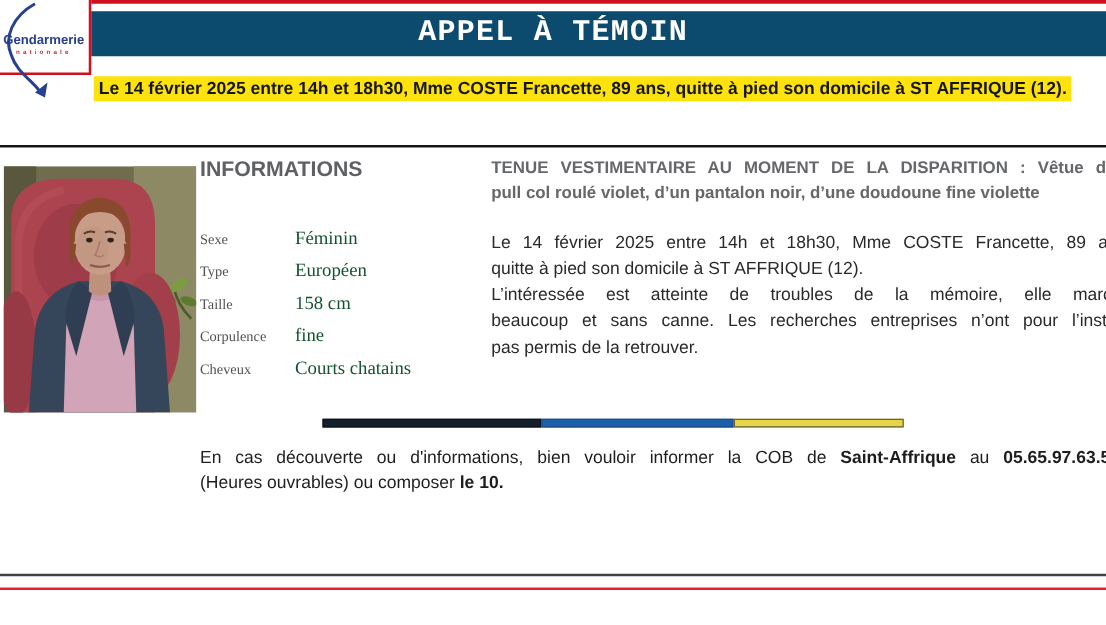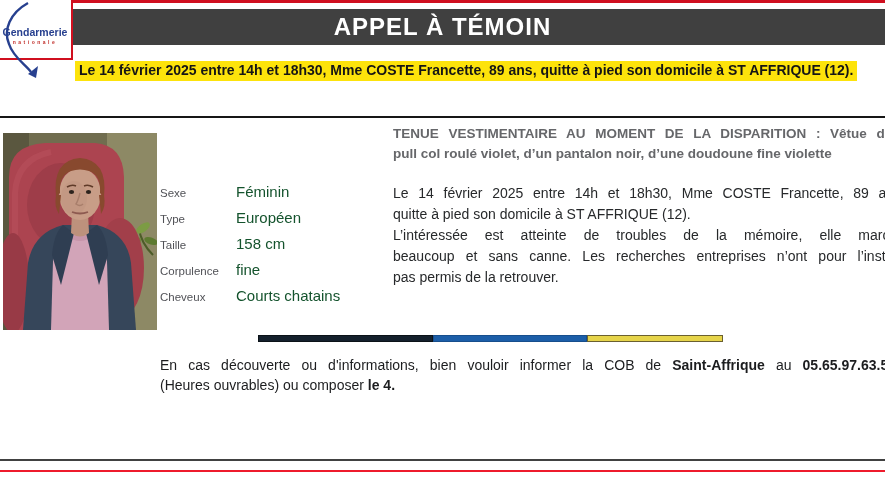--- a/index.html
+++ b/index.html
@@ -10,21 +10,21 @@
   }
   .abs{position:absolute;}
 
   
   .top-red-line{left:0;top:0;width:885px;height:3px;background:#d00f1f;}
   .divider-black{left:0;top:116px;width:885px;height:2px;background:#161616;}
   .bottom-black-line{left:0;top:459px;width:885px;height:2px;background:#414141;}
   .bottom-red-line{left:0;top:470px;width:885px;height:2px;background:#ee1b2c;}
 
   
-  .banner{left:0;top:9px;width:885px;height:36px;background:#404040;text-align:center;}
+  .banner{left:0;top:9px;width:885px;height:36px;background:#0c4a6e;text-align:center;font-family:Liberation Mono, monospace;}
   .banner .title{
     display:inline-block;line-height:36px;color:#ffffff;font-weight:700;
     font-size:24px;letter-spacing:1px;
   }
 
   
   .logo-box{
     left:-3px;top:-3px;width:72px;height:59px;background:#ffffff;
     border:2px solid #d00f1f;z-index:3;
   }
@@ -39,21 +39,21 @@
   .alert-line{
     display:table;background:#fde30b;color:#151515;font-weight:700;
     font-size:14px;line-height:17px;padding:1px 4px 2px 4px;white-space:nowrap;
   }
 
   
   .photo{left:3px;top:133px;width:154px;height:197px;}
 
   
   .info-title{left:160px;top:126px;width:220px;font-size:17px;font-weight:700;color:#5f6063;line-height:20px;}
-  .info-row{left:160px;width:230px;display:flex;align-items:baseline;}
+  .info-row{left:160px;width:230px;display:flex;align-items:baseline;font-family:Liberation Serif, serif;}
   .info-label{width:76px;font-size:11.5px;color:#515257;flex:none;}
   .info-value{font-size:15px;color:#14532d;white-space:nowrap;}
 
   
   .clothing{left:393px;top:124px;width:512px;font-size:13.5px;font-weight:700;color:#66676a;line-height:20px;}
   .description{left:393px;top:183px;width:512px;font-size:14px;color:#27292b;line-height:21px;}
   .contact{left:160px;top:355px;width:736px;font-size:14px;color:#1c1d1f;line-height:20px;}
   .jline{text-align:justify;text-align-last:justify;}
   .jline.lastline{text-align-last:left;white-space:nowrap;}
 
@@ -124,20 +124,21 @@
       <path d="M64,54 Q69,51 73,53" stroke="#5f3a28" stroke-width="1.6" fill="none"></path>
       <path d="M81,53 Q85,51 90,54" stroke="#5f3a28" stroke-width="1.6" fill="none"></path>
       <ellipse cx="68.5" cy="59" rx="2.6" ry="1.9" fill="#2c231d"></ellipse>
       <ellipse cx="85.5" cy="59" rx="2.6" ry="1.9" fill="#2c231d"></ellipse>
       <path d="M77,60 Q75,68 73,71 Q77,74 80,71" stroke="#a87e6b" stroke-width="1.4" fill="none"></path>
       <path d="M69,79 Q77,82 85,79" stroke="#8d5a50" stroke-width="1.8" fill="none"></path>
     </svg>
   </div>
 
   <div class="abs info-title">
+    <div>INFORMATIONS</div>
   </div>
 
   <div class="abs info-row" style="top:183px">
     <span class="info-label">Sexe</span>
     <span class="info-value">Féminin</span>
   </div>
   <div class="abs info-row" style="top:209px">
     <span class="info-label">Type</span>
     <span class="info-value">Européen</span>
   </div>
@@ -168,19 +169,19 @@
   </div>
 
   <div class="abs flag-bar">
     <span class="bar-seg bar-dark"></span>
     <span class="bar-seg bar-blue"></span>
     <span class="bar-seg bar-yellow"></span>
   </div>
 
   <div class="abs contact">
     <div class="jline"><span>En cas découverte ou d'informations, bien vouloir informer la COB de </span><span style="font-weight: 700;">Saint-Affrique</span><span> au </span><span style="font-weight: 700;">05.65.97.63.50</span></div>
-    <div class="jline lastline"><span style="font-weight: 400; margin-top: 28px;">(Heures ouvrables)</span><span> ou composer </span><span style="font-weight: 700;">le 4.</span></div>
+    <div class="jline lastline"><span style="font-weight: 400; margin-top: 28px;">(Heures ouvrables)</span><span> ou composer </span><span style="font-weight: 700;">le 10.</span></div>
   </div>
 
   <div class="abs bottom-black-line"></div>
   <div class="abs bottom-red-line"></div>
 
 </div>
 
 </body></html>

